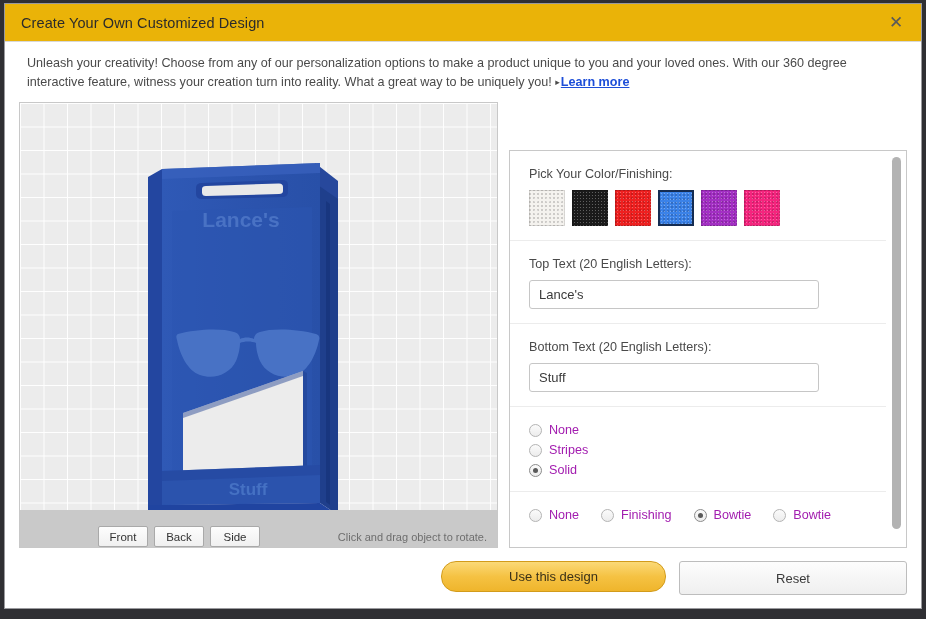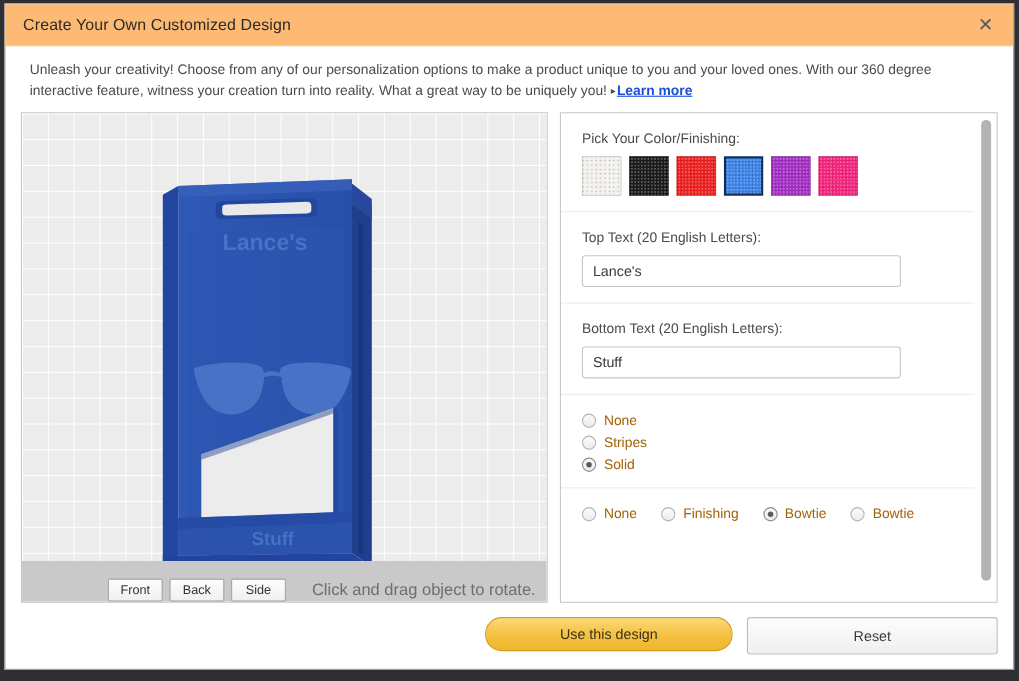--- a/index.html
+++ b/index.html
@@ -18,21 +18,21 @@
     background: #ffffff;
     border: 1px solid #9a9a9e;
     display: flex;
     flex-direction: column;
   }
 
   
   #titlebar {
     height: 38px;
     flex: 0 0 38px;
-    background: #fdba74;
+    background: #eab308;
     border-bottom: 1px solid #d8d8d8;
     display: flex;
     align-items: center;
     padding: 0 10px 0 16px;
     justify-content: space-between;
   }
   #title-text {
     font-size: 14.5px;
     color: #2b2b2b;
     flex: 1;
@@ -114,33 +114,34 @@
     border: 1px solid #a9a9a9;
     border-radius: 2px;
     font-size: 11.5px;
     color: #333;
     display: flex; align-items: center; justify-content: center;
     padding: 0 9px;
     cursor: pointer;
   }
   #rotate-hint {
     margin-left: auto;
-    font-size: 15px;
+    font-size: 11px;
     color: #6e6e6e;
   }
 
   
   #options-panel {
     flex: 1 1 auto;
     border: 1px solid #c8c8c8;
     background: #fff;
     position: relative;
     display: flex;
     flex-direction: column;
     overflow: hidden;
+    margin-top: 48px;
   }
   #options-scroll {
     flex: 1 1 auto;
     overflow: hidden;
     padding-right: 20px;
   }
   .section {
     padding: 16px 0 14px 19px;
     border-bottom: 1px solid #ececec;
   }
@@ -193,21 +194,21 @@
     display: flex; align-items: center; justify-content: center;
     flex: 0 0 13px;
   }
   .radio-item.checked .radio-dot { border-color: #8c8c8c; }
   .radio-item.checked .radio-dot::after {
     content: "";
     width: 5px; height: 5px;
     border-radius: 50%;
     background: #5a5a5a;
   }
-  .radio-label { font-size: 12.6px; color: #a16207; }
+  .radio-label { font-size: 12.6px; color: #a21caf; }
 
   
   #scrollbar-track {
     position: absolute;
     right: 4px; top: 4px; bottom: 4px;
     width: 11px;
   }
   #scrollbar-thumb {
     position: absolute;
     left: 1px; top: 2px;

